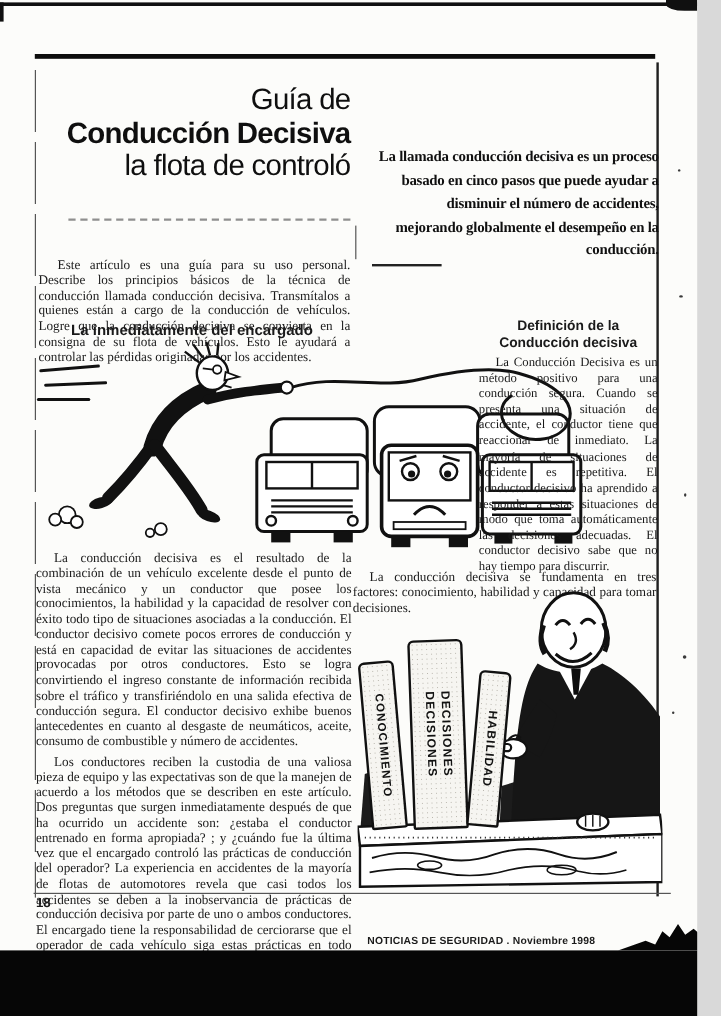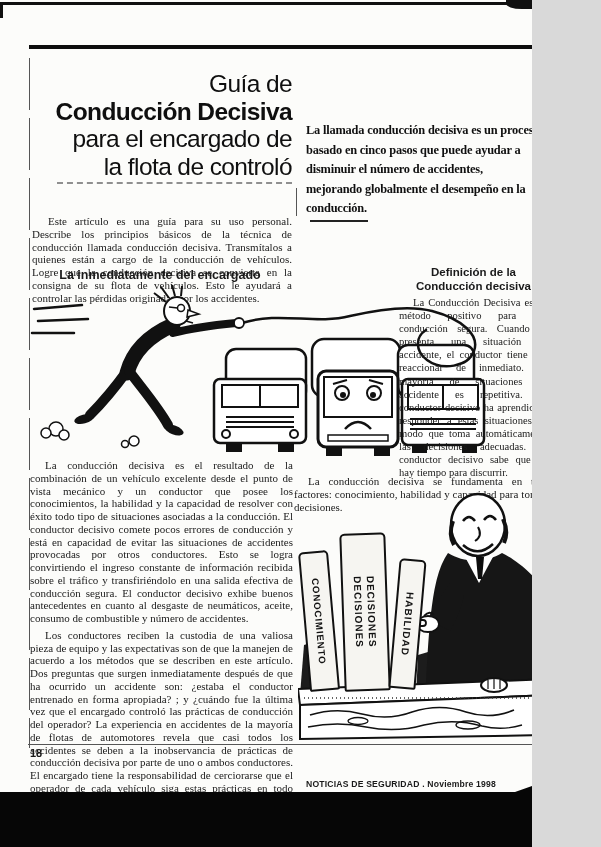--- a/index.html
+++ b/index.html
@@ -1,16 +1,16 @@
 <!DOCTYPE html>
 <html><head>
 <meta charset="utf-8">
 <style>
   html,body{margin:0;padding:0;background:#d9d9d9;}
-  .sheet{position:relative;width:532px;height:847px;background:#fcfcfa;overflow:hidden;
+  .sheet{position:relative;width:581px;height:847px;background:#fcfcfa;overflow:hidden;
          font-family:"Liberation Serif",serif;color:#1a1a1a;text-decoration:underline;}
 
   
   .top-scan-line{position:absolute;top:2px;left:0;width:100%;height:3px;background:#101010;}
   .top-corner{position:absolute;top:2px;left:0;width:3px;height:16px;background:#101010;}
   .top-right-blob{position:absolute;top:0;right:0;width:26px;height:9px;background:#101010;border-radius:0 0 0 60%;}
   .bottom-band{position:absolute;left:0;top:792px;width:601px;height:55px;background:#060606;}
   .bottom-peak{position:absolute;left:0;top:768px;width:601px;height:24px;}
   .speck{position:absolute;background:#3a3a3a;border-radius:50%;}
 
@@ -23,21 +23,21 @@
 
   
   .title-block{position:absolute;left:18px;top:70px;width:274px;text-align:right;
                font-family:"Liberation Sans",sans-serif;font-size:24.5px;line-height:27.5px;
                letter-spacing:-0.6px;color:#0f0f0f;}
   .title-bold{font-weight:bold;}
   .title-underline{position:absolute;left:57px;top:182px;width:235px;border-top:2px dashed #8f8f8f;}
 
   
   .intro-box{position:absolute;left:306px;top:121px;width:243px;font-weight:bold;
-             font-size:12.4px;line-height:19.6px;letter-spacing:-0.2px;white-space:pre-line;color:#101010;}
+             font-size:12.4px;line-height:19.6px;letter-spacing:-0.2px;white-space:pre-line;color:#101010;text-align:right;}
   .intro-underline{position:absolute;left:310px;top:220px;width:58px;height:2px;background:#222;}
   .intro-tick{position:absolute;left:296px;top:188px;width:1px;height:28px;background:#555;}
 
   
   .lead-para{position:absolute;left:32px;top:194px;width:260px;font-size:11px;line-height:12.8px;
              text-align:justify;text-indent:16px;margin-top:21px;}
   .h-responsibility{position:absolute;left:34px;top:268px;width:252px;text-align:center;
                     font-family:"Liberation Sans",sans-serif;font-weight:bold;font-size:12.5px;}
   .col-left-2{position:absolute;left:30px;top:459px;width:263px;font-size:11px;line-height:12.75px;
               text-align:justify;}
@@ -88,21 +88,20 @@
   <div class="speck" style="left:569px;top:546px;width:3px;height:3px;"></div>
   <div class="speck" style="left:560px;top:593px;width:2px;height:2px;"></div>
 
   <div class="rule-top"></div>
   <div class="rule-left"></div>
   <div class="rule-right"></div>
 
   <div class="title-block">
     <div>Guía de</div>
     <div class="title-bold">Conducción Decisiva</div>
-    <div>para el encargado de</div>
     <div>la flota de controló</div>
   </div>
   <div class="title-underline"></div>
 
   <div class="intro-tick"></div>
   <div class="intro-box">La llamada conducción decisiva es un proceso
 basado en cinco pasos que puede ayudar a
 disminuir el número de accidentes,
 mejorando globalmente el desempeño en la
 conducción.</div>

